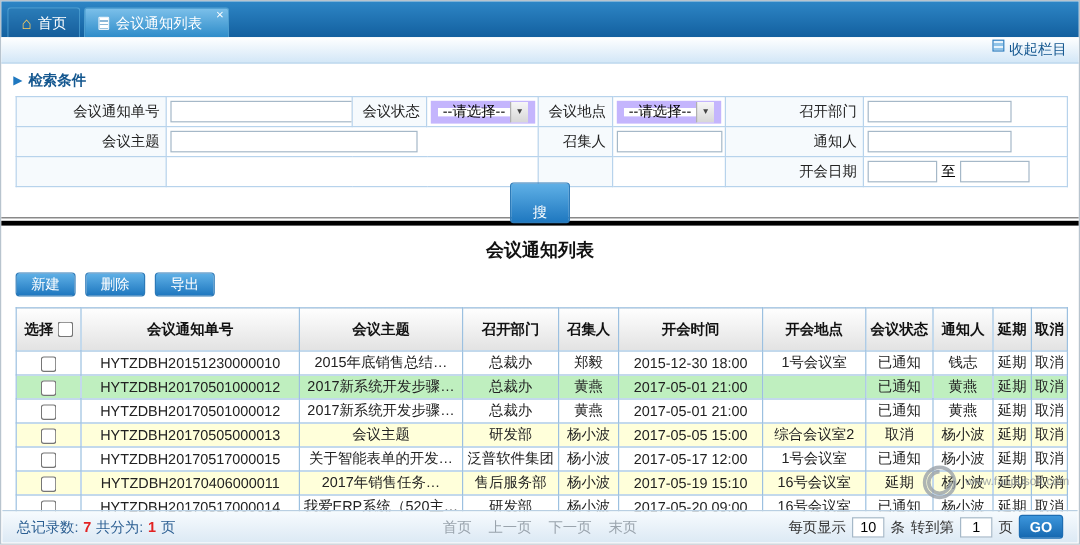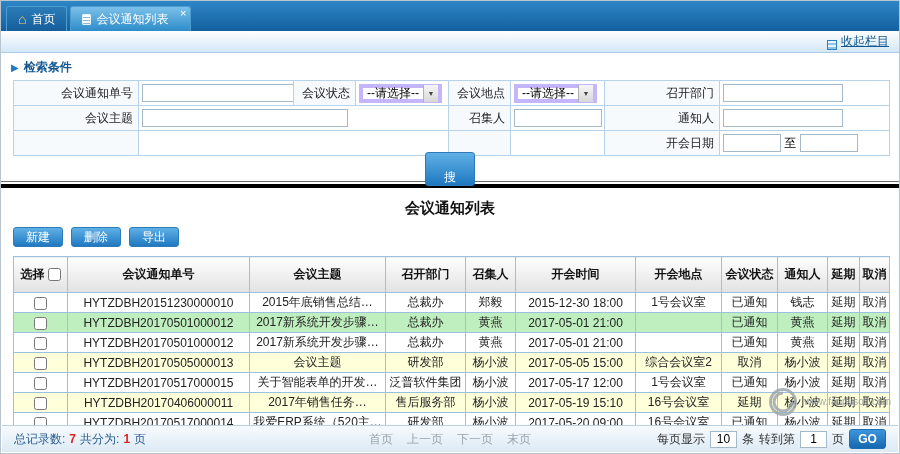--- a/index.html
+++ b/index.html
@@ -12,33 +12,33 @@
   .tab{height:25px;display:flex;align-items:center;gap:5px;padding:0 11px;color:#fff;font-size:12px;
        border-radius:3px 3px 0 0;background:linear-gradient(#2a7cb8,#165e9b);border:1px solid #4d9ed0;border-bottom:none;
        cursor:pointer;position:relative;}
   .tab.active{background:linear-gradient(#7cc0ea,#2e8cc9);padding-right:22px;}
   .tab .close{position:absolute;top:0;right:4px;font-size:11px;line-height:12px;color:#fff;cursor:pointer;}
   .home-ico{color:#ffcf5a;font-size:14px;line-height:12px;}
   .doc-ico{width:9px;height:11px;background:repeating-linear-gradient(180deg,#fff 0 2px,#8db8d8 2px 3px);border:1px solid #e8f2fa;border-radius:1px;display:inline-block;}
 
   
   .subbar{height:22px;background:linear-gradient(#ffffff,#d3e7f7);border-bottom:1px solid #aacce8;display:flex;align-items:center;justify-content:flex-end;padding:0 10px;font-size:12px;color:#14578f;}
-  .collapse{display:flex;align-items:flex-end;gap:4px;cursor:pointer;text-decoration:underline;}
+  .collapse{display:flex;align-items:flex-start;gap:4px;cursor:pointer;}
   .collapse-ico{width:10px;height:10px;border:1px solid #2f7fc0;background:repeating-linear-gradient(180deg,#e7f3fc 0 2px,#8fc3e8 2px 4px);display:inline-block;}
 
   
   .section-head{display:flex;align-items:center;gap:5px;padding:6px 10px 4px;font-size:12px;font-weight:bold;color:#14578f;}
   .play-ico{color:#1f78c0;font-size:10px;}
   .search-grid{width:876px;margin:0 12px;border-collapse:collapse;table-layout:fixed;}
   .search-grid td{border:1px solid #b7d3ec;height:25px;font-size:12px;padding:0 3px;overflow:hidden;white-space:nowrap;}
   .search-grid td.lbl{text-align:right;color:#222;background:#f6fafd;padding-right:5px;}
   .search-grid td.fld{background:#fff;}
   .txt{height:18px;border:1px solid #a5b8c8;font-size:12px;padding:0 2px;font-family:inherit;}
   .w150{width:152px}.w210{width:206px}.w90{width:88px}.w120{width:120px}.w60{width:58px}
-  .fake-select{display:inline-flex;align-items:center;height:19px;border:4px solid #c4b5fd;background:#fff;vertical-align:middle;cursor:pointer;}
+  .fake-select{display:inline-flex;align-items:center;height:19px;border:6px solid #c4b5fd;background:#fff;vertical-align:middle;cursor:pointer;}
   .sel-text{font-size:12px;padding:0 4px;min-width:58px;}
   .sel-arrow{width:15px;height:17px;background:linear-gradient(#f6f6f6,#d7d7d7);border-left:1px solid #b0b0b0;font-size:7px;display:flex;align-items:center;justify-content:center;color:#444;}
   .btn-row{height:25px;display:flex;align-items:center;justify-content:center;}
   .btn{background:linear-gradient(#5fb0e6,#1f78c0);color:#fff;border:1px solid #2d7ab8;border-radius:3px;font-size:12px;height:20px;padding:0 10px;cursor:pointer;font-family:inherit;}
   .btn-search{width:50px;height:19px;padding:16px;}
 
   
   .divider-thin{border-top:1px solid #6d6d6d;}
   .divider-black{height:4px;background:#000;margin-top:2px;}
 

